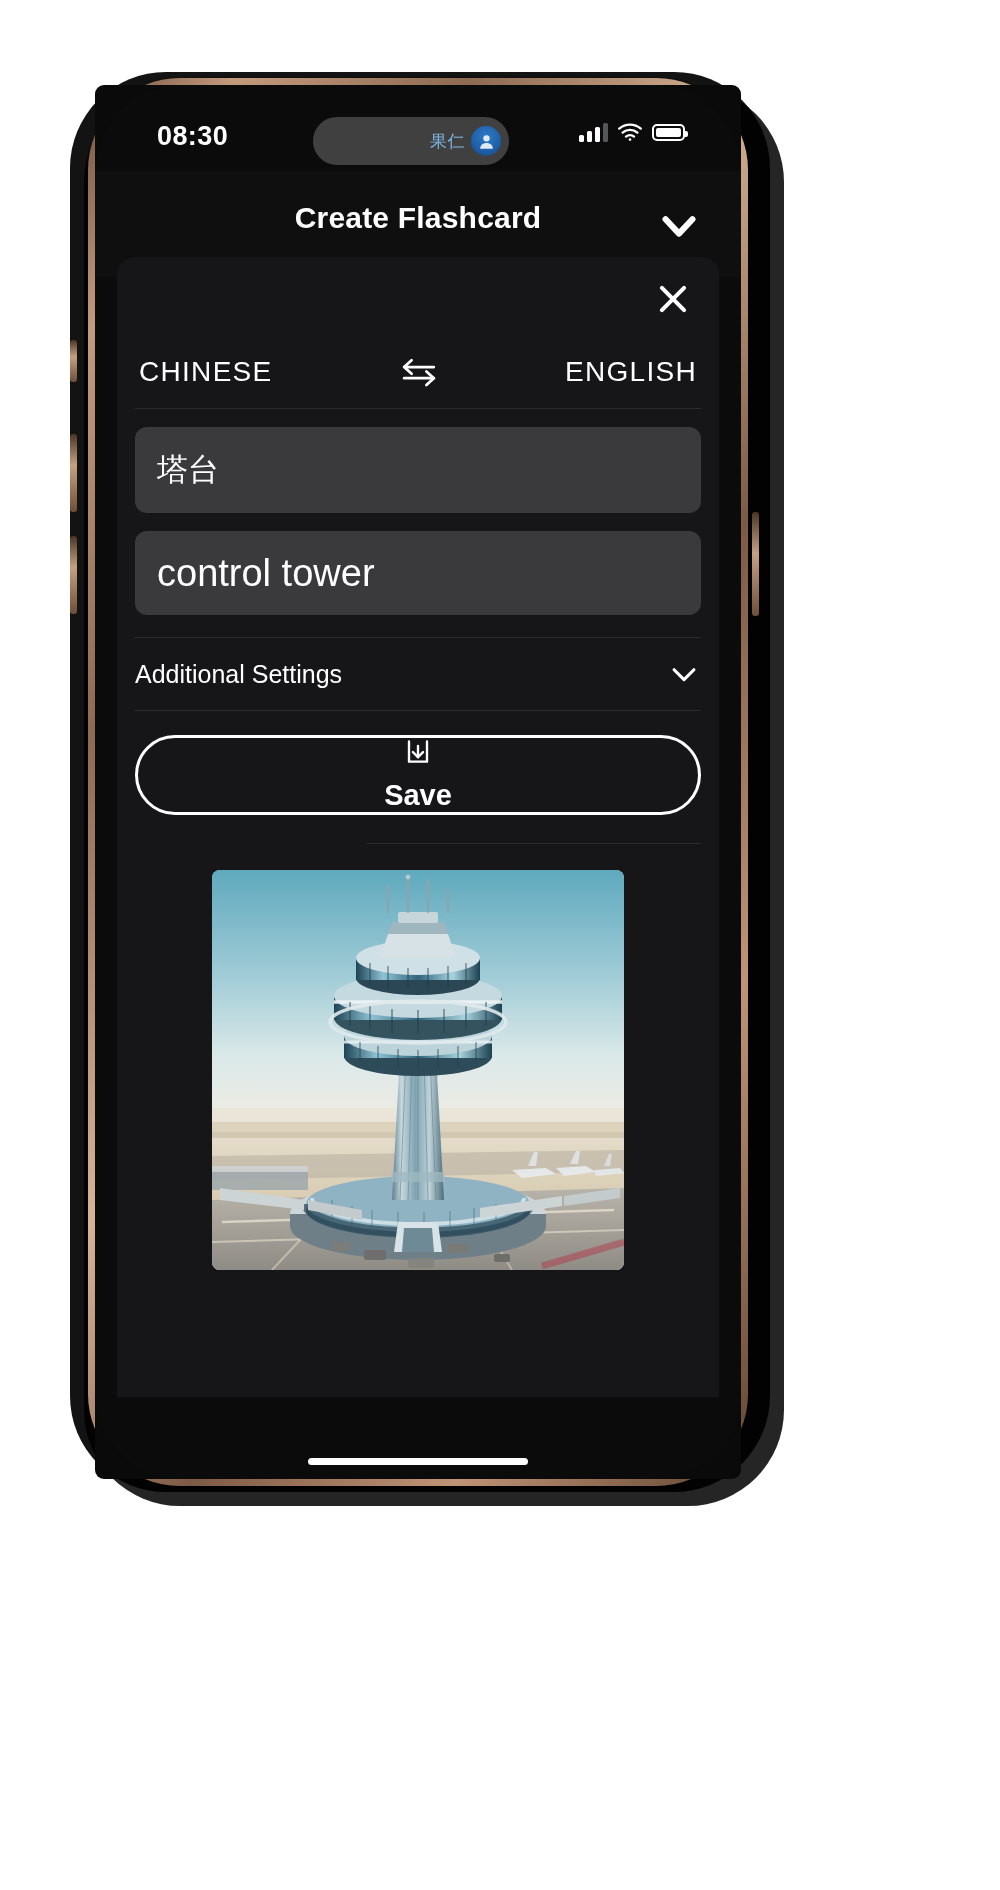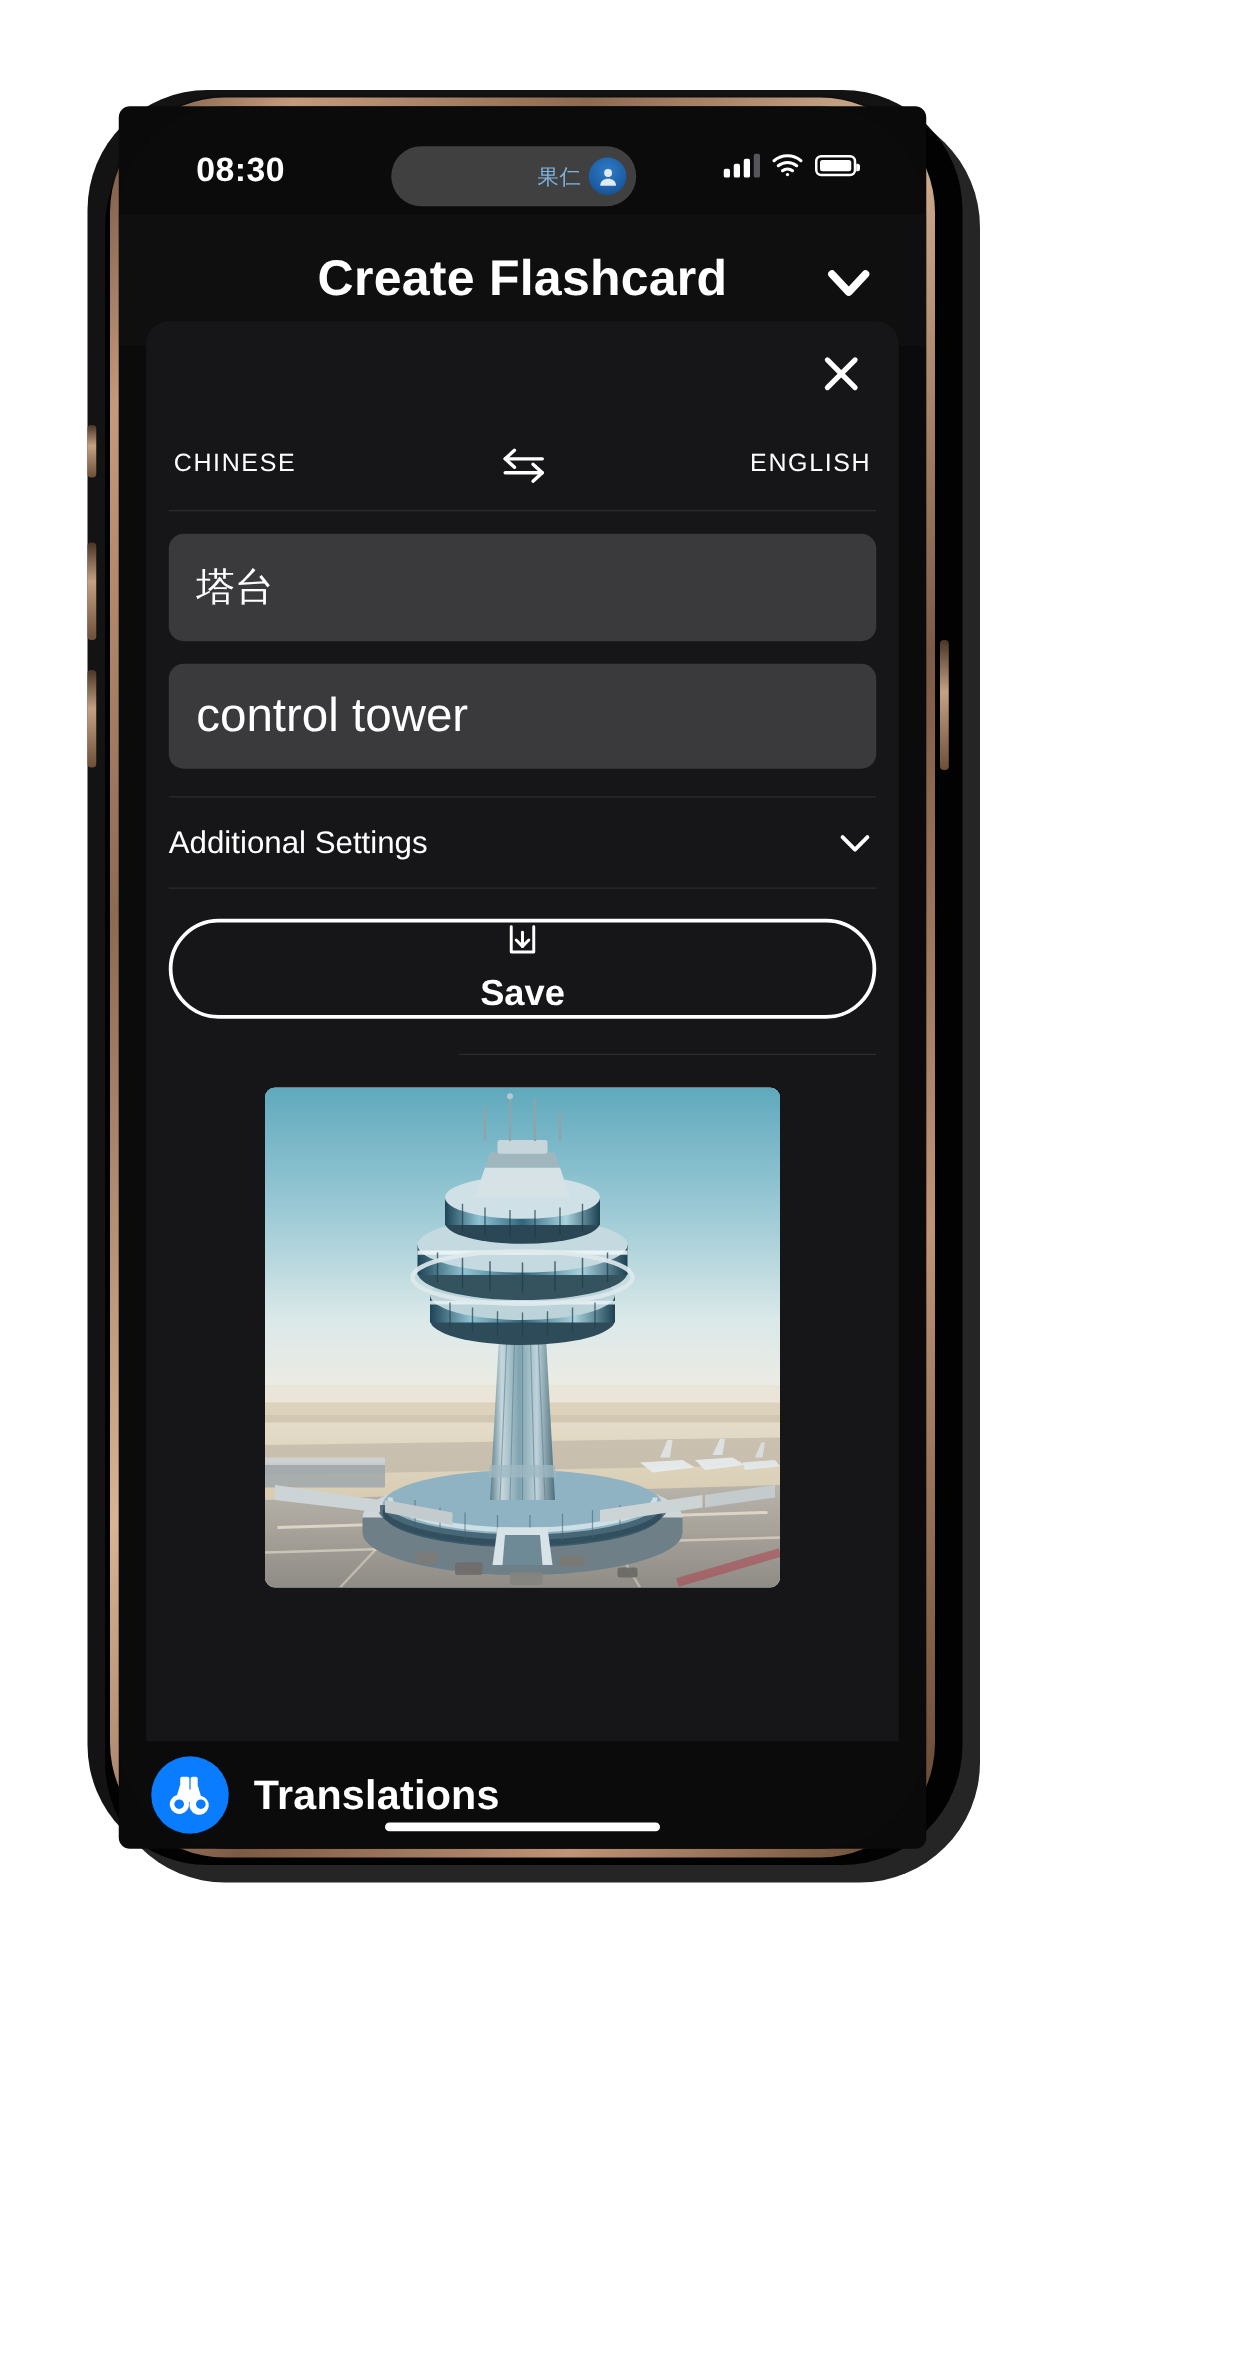--- a/index.html
+++ b/index.html
@@ -125,21 +125,21 @@
 
   
   .navbar {
     position: absolute; top: 86px; left: 0;
     width: 646px; height: 106px;
     background: #0f0f10;
   }
   .nav-title {
     position: absolute; left: 0; right: 0; top: 30px;
     text-align: center;
-    font-size: 40px; font-weight: 700; color: #fff;
+    font-size: 30px; font-weight: 700; color: #fff;
     letter-spacing: .2px;
   }
   .nav-chevron {
     position: absolute; right: 34px; top: 26px;
     width: 56px; height: 56px;
     display: flex; align-items: center; justify-content: center;
   }
   .nav-chevron svg { width: 46px; height: 46px; }
 
   
@@ -162,21 +162,21 @@
   .close-btn svg { width: 38px; height: 38px; }
 
   .lang-row {
     position: relative;
     height: 74px;
     margin: 0 18px;
     border-bottom: 1px solid #2c2c2e;
     display: flex; align-items: center; justify-content: space-between;
   }
   .lang-label {
-    font-size: 20px; color: #fff; letter-spacing: 1.3px;
+    font-size: 28px; color: #fff; letter-spacing: 1.3px;
     padding: 0 4px;
   }
   .swap-ic { width: 42px; height: 34px; }
 
   .field {
     margin: 18px 18px 0 18px;
     background: #3a3a3c;
     border-radius: 12px;
     height: 84px;
     display: flex; align-items: center;
@@ -514,28 +514,18 @@
               <rect x="152" y="380" width="22" height="10" rx="2" fill="#6f6d6a"></rect>
               <rect x="236" y="374" width="20" height="9" rx="2" fill="#7b7975"></rect>
               <rect x="282" y="384" width="16" height="8" rx="2" fill="#6a6866"></rect>
               <rect x="196" y="388" width="26" height="10" rx="2" fill="#85837f"></rect>
             </g>
           </svg>
         </div>
 
       </div>
 
-      <div class="app-bar">
-        <span class="app-icon">
-          <svg viewBox="0 0 24 24" fill="#ffffff" aria-hidden="true">
-            <path d="M9.2 3.2h1.6c.5 0 .9.4.9.9v5.3h.6V4.1c0-.5.4-.9.9-.9h1.6c.5 0 .9.4.9.9v3.2l1.5 5.1a4.6 4.6 0 1 1-5.2 3.1h-.6A4.6 4.6 0 1 1 5.8 12L7.3 7V4.1c0-.5.4-.9.9-.9z"></path>
-            <circle cx="6.8" cy="16.4" r="2.3" fill="#0a7cff"></circle>
-            <circle cx="17.2" cy="16.4" r="2.3" fill="#0a7cff"></circle>
-          </svg>
-        </span>
-        <span class="app-name">Translations</span>
-      </div>
 
       <div class="home-indicator"></div>
 
     </div>
   </div>
 </div>
 
 </body></html>

